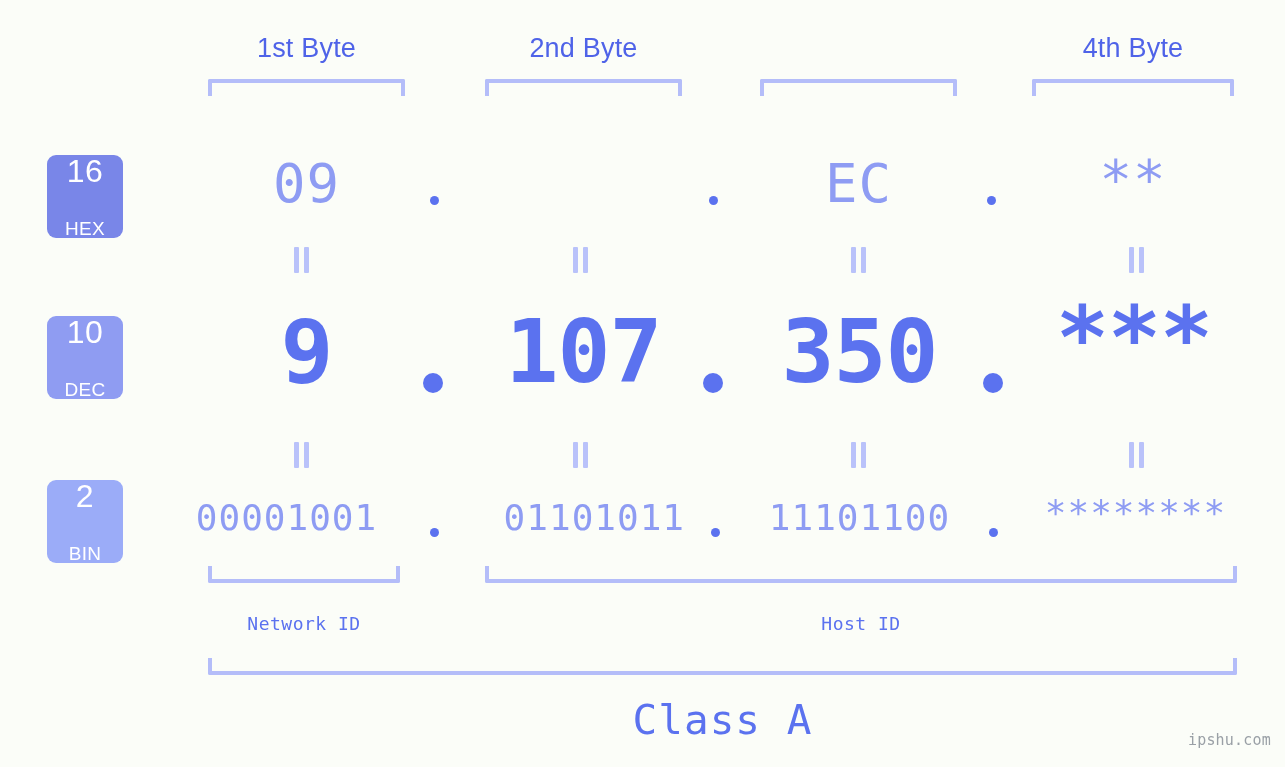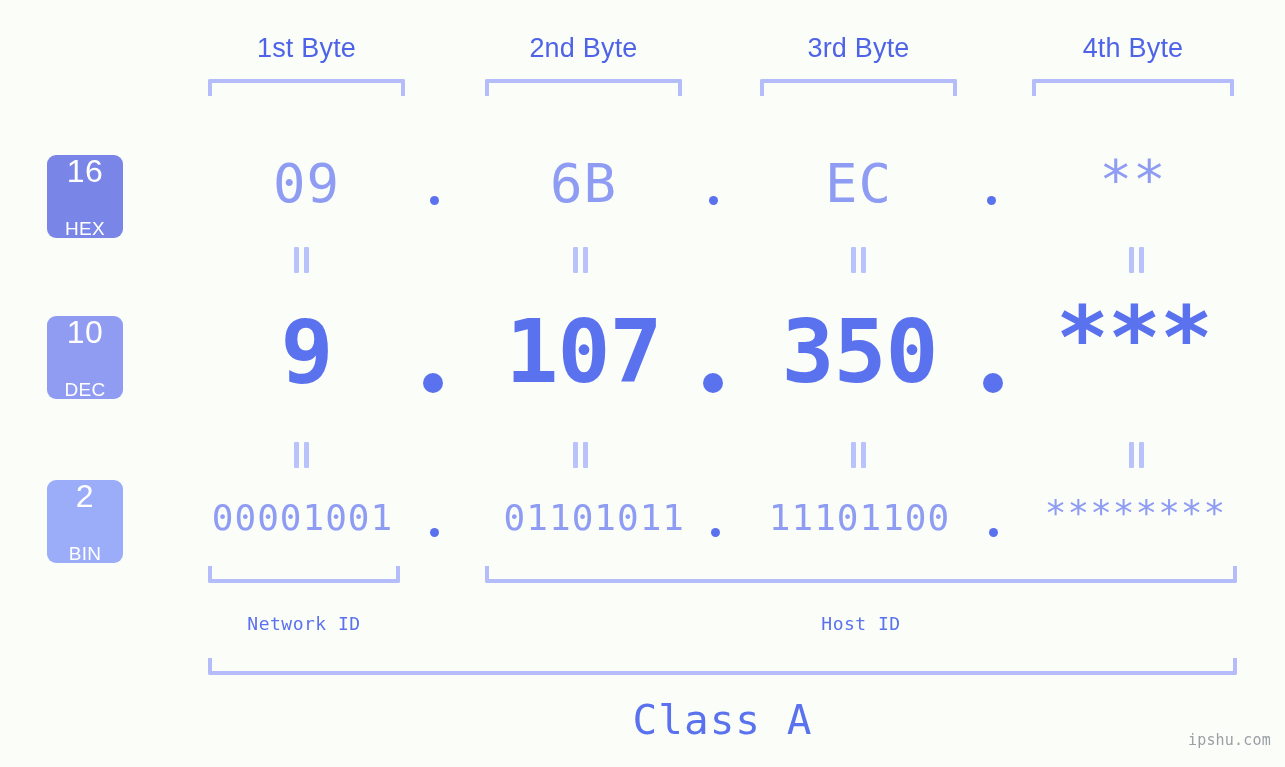--- a/index.html
+++ b/index.html
@@ -167,21 +167,20 @@
     letter-spacing: 0.2px;
   }
 </style>
 </head>
 <body>
 
 <div class="stage">
 
   <div class="byte-label" style="left:208px; width:197px;">1st Byte</div>
   <div class="byte-label" style="left:485px; width:197px;">2nd Byte</div>
-  <div class="byte-label" style="left:760px; width:197px;">3rd Byte</div>
   <div class="byte-label" style="left:1032px; width:202px;">4th Byte</div>
 
   <div class="bracket-down" style="left:208px; top:79px; width:197px;"></div>
   <div class="bracket-down" style="left:485px; top:79px; width:197px;"></div>
   <div class="bracket-down" style="left:760px; top:79px; width:197px;"></div>
   <div class="bracket-down" style="left:1032px; top:79px; width:202px;"></div>
 
   <div class="badge" style="top:155px; background:#7986e8;">
     <span class="num">16</span>
     <span class="abbr">HEX</span>
@@ -193,21 +192,20 @@
   </div>
 
   <div class="badge" style="top:480px; background:#9bacf8;">
     <span class="num">2</span>
     <span class="abbr">BIN</span>
   </div>
 
   <div class="row-hex" style="left:208px; top:152px; width:197px; text-align:center;">09</div>
   <div class="dot dot-sm" style="left:430px; top:196px;"></div>
 
-  <div class="row-hex" style="left:485px; top:152px; width:197px; text-align:center;">6B</div>
   <div class="dot dot-sm" style="left:709px; top:196px;"></div>
 
   <div class="row-hex" style="left:760px; top:152px; width:197px; text-align:center;">EC</div>
   <div class="dot dot-sm" style="left:987px; top:196px;"></div>
 
   <div class="row-hex" style="left:1032px; top:148px; width:202px; text-align:center;">**</div>
 
   <div class="eqmark" style="left:294px; top:247px;"></div>
   <div class="eqmark" style="left:573px; top:247px;"></div>
   <div class="eqmark" style="left:851px; top:247px;"></div>
@@ -222,21 +220,21 @@
   <div class="row-dec" style="left:752px; top:300px; width:215px; text-align:center;">350</div>
   <div class="dot dot-lg" style="left:983px; top:373px;"></div>
 
   <div class="row-dec" style="left:1030px; top:286px; width:208px; text-align:center;">***</div>
 
   <div class="eqmark" style="left:294px; top:442px;"></div>
   <div class="eqmark" style="left:573px; top:442px;"></div>
   <div class="eqmark" style="left:851px; top:442px;"></div>
   <div class="eqmark" style="left:1129px; top:442px;"></div>
 
-  <div class="row-bin" style="left:200px; top:497px; width:205px; text-align:center;">00001001</div>
+  <div class="row-bin" style="left:184px; top:497px; width:205px; text-align:center;">00001001</div>
   <div class="dot dot-sm" style="left:430px; top:528px;"></div>
 
   <div class="row-bin" style="left:480px; top:497px; width:205px; text-align:right;">01101011</div>
   <div class="dot dot-sm" style="left:711px; top:528px;"></div>
 
   <div class="row-bin" style="left:757px; top:497px; width:205px; text-align:center;">11101100</div>
   <div class="dot dot-sm" style="left:989px; top:528px;"></div>
 
   <div class="row-bin" style="left:1033px; top:492px; width:205px; text-align:center;">********</div>
 

